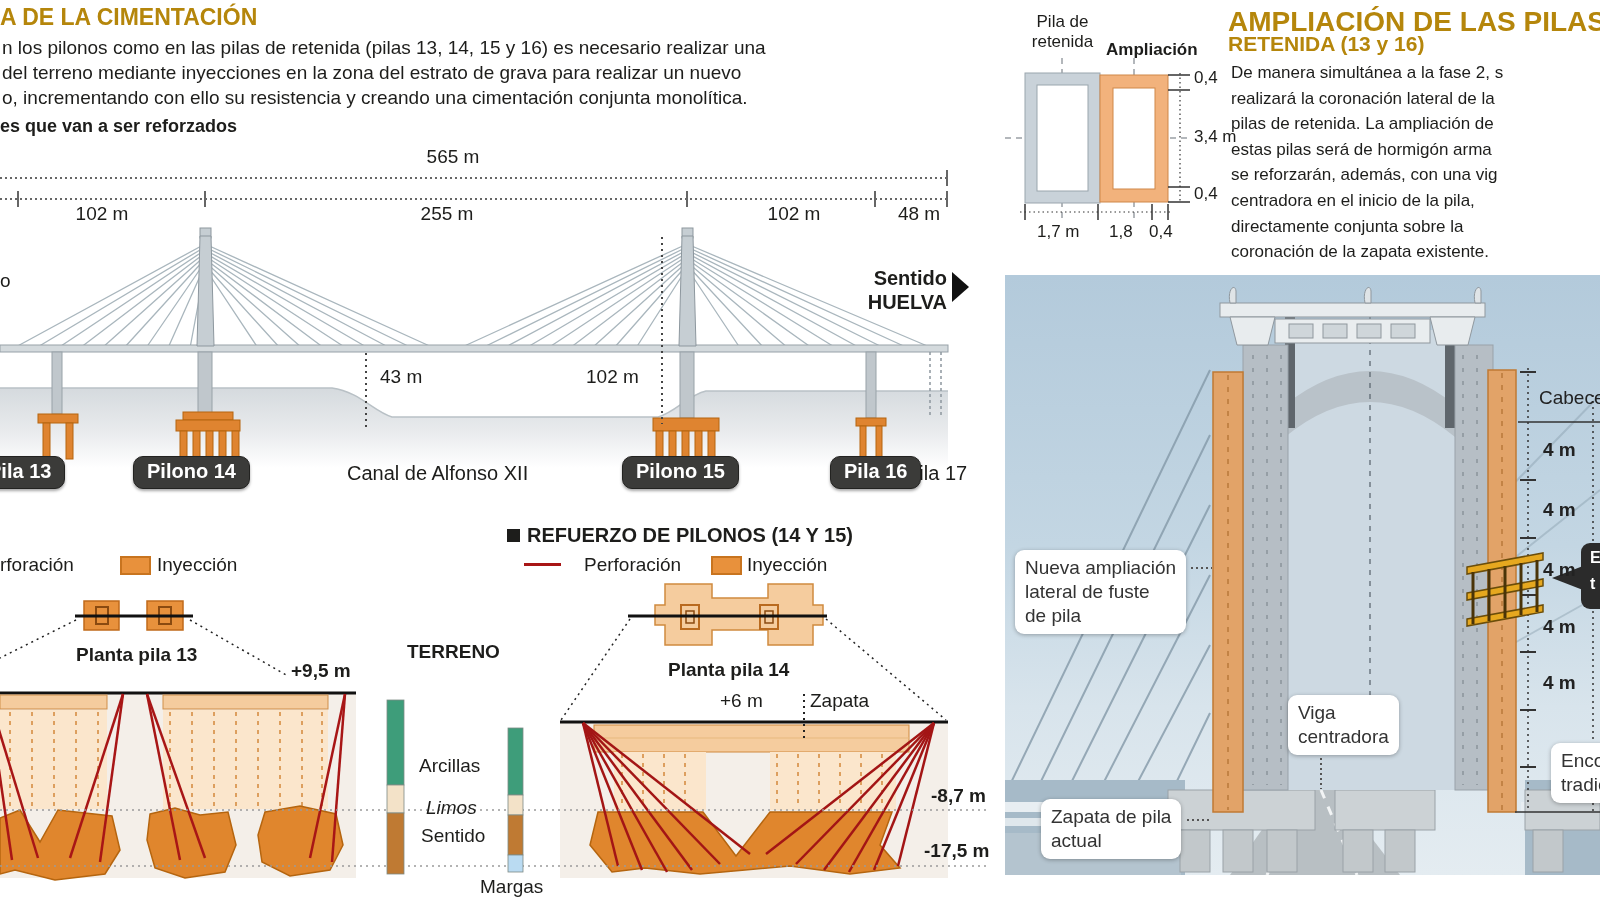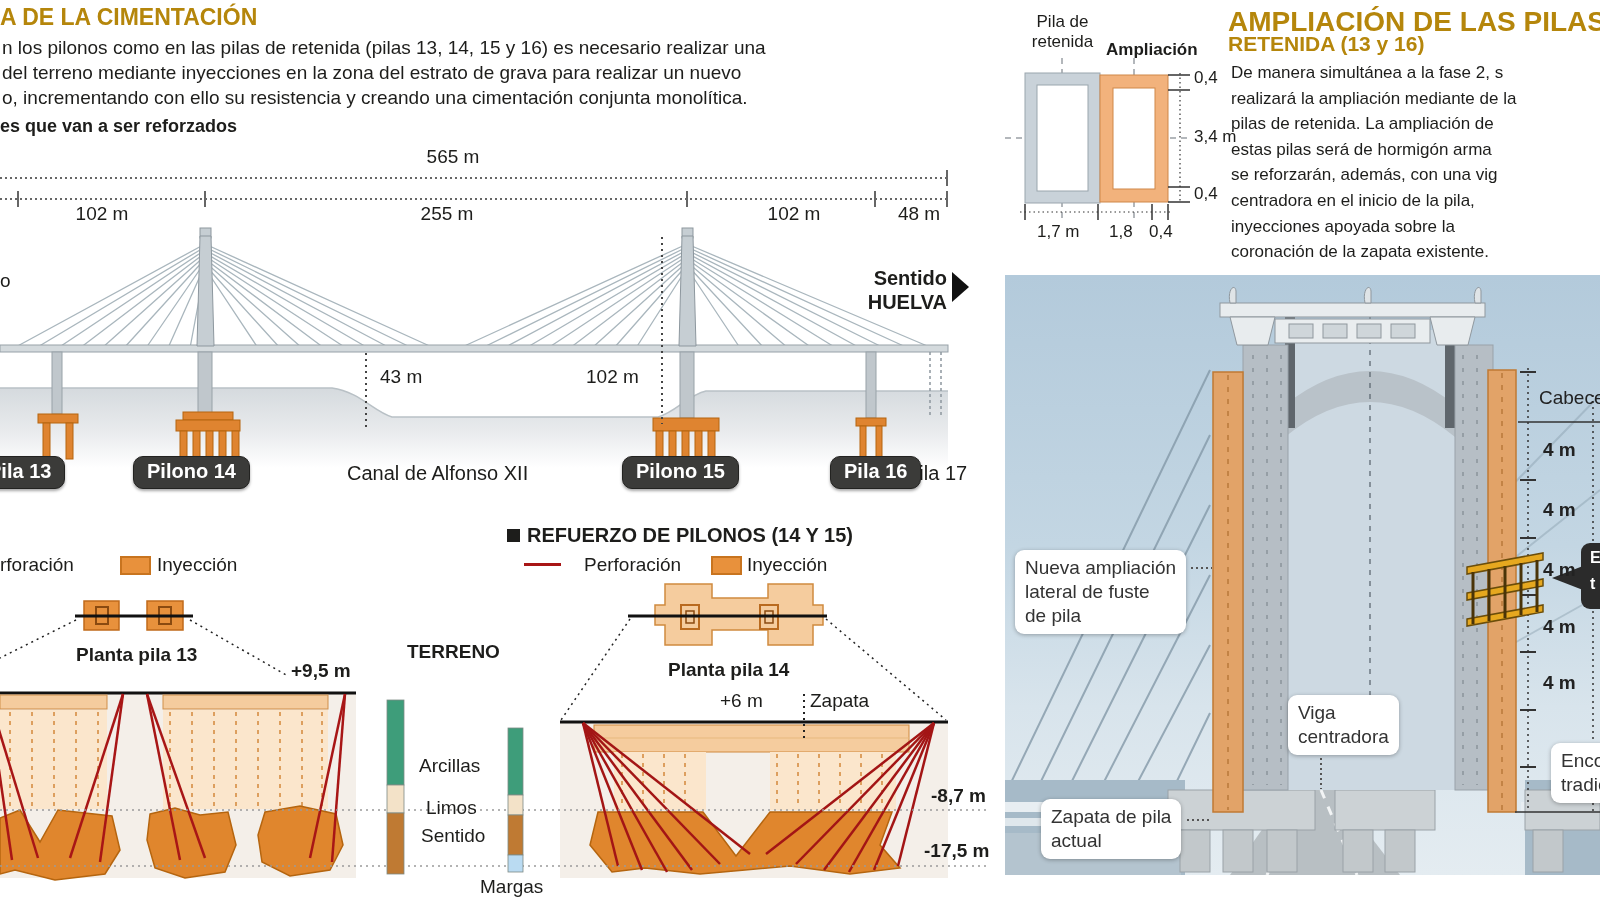--- a/index.html
+++ b/index.html
@@ -431,39 +431,39 @@
   <div class="swatch" style="left:711px;top:556px;"></div>
   <div class="abs t19" style="left:747px;top:554px;">Inyección</div>
   <div class="abs b t19" style="left:668px;top:659px;">Planta pila 14</div>
   <div class="abs t19" style="left:720px;top:690px;">+6 m</div>
   <div class="abs t19" style="left:810px;top:690px;">Zapata</div>
   <div class="abs b t19" style="left:931px;top:785px;">-8,7 m</div>
   <div class="abs b t19" style="left:924px;top:840px;">-17,5 m</div>
 
   <div class="abs b t19" style="left:407px;top:641px;">TERRENO</div>
   <div class="abs t19" style="left:419px;top:755px;">Arcillas</div>
-  <div class="abs t19" style="left:426px;top:797px;">Limos</div>
+  <div class="abs t19" style="left:426px;top:797px;font-style:italic;">Limos</div>
   <div class="abs t19" style="left:421px;top:825px;">Sentido</div>
   <div class="abs t19" style="left:480px;top:876px;">Margas</div>
 
   <div class="abs t17" style="left:1062px;top:12px;width:1px;text-align:center;display:flex;justify-content:center;">Pila de</div>
   <div class="abs t17" style="left:1062px;top:32px;width:1px;text-align:center;display:flex;justify-content:center;">retenida</div>
   <div class="abs b t17" style="left:1106px;top:20px;margin-top:20px;">Ampliación</div>
   <div class="abs t17" style="left:1194px;top:68px;">0,4</div>
   <div class="abs t17" style="left:1194px;top:127px;">3,4 m</div>
   <div class="abs t17" style="left:1194px;top:184px;">0,4</div>
   <div class="abs t17" style="left:1037px;top:222px;">1,7 m</div>
   <div class="abs t17" style="left:1109px;top:222px;">1,8</div>
   <div class="abs t17" style="left:1149px;top:222px;">0,4</div>
 
   <div class="abs b gold" style="left:1228px;top:6px;font-size:28px;">AMPLIACIÓN DE LAS PILAS DE</div>
   <div class="abs b gold" style="left:1228px;top:32px;font-size:21px;">RETENIDA (13 y 16)</div>
   <div class="abs article-lines" style="left:1231px;top:60px;">
     <div>De manera simultánea a la fase 2, s</div>
-    <div>realizará la ampliación mediante de la</div>
+    <div>realizará la coronación lateral de la</div>
     <div>pilas de retenida. La ampliación de</div>
     <div>estas pilas será de hormigón arma</div>
     <div>se reforzarán, además, con una vig</div>
     <div>centradora en el inicio de la pila,</div>
-    <div>inyecciones apoyada sobre la</div>
+    <div>directamente conjunta sobre la</div>
     <div>coronación de la zapata existente.</div>
   </div>
 </div>
 
 </body></html>

